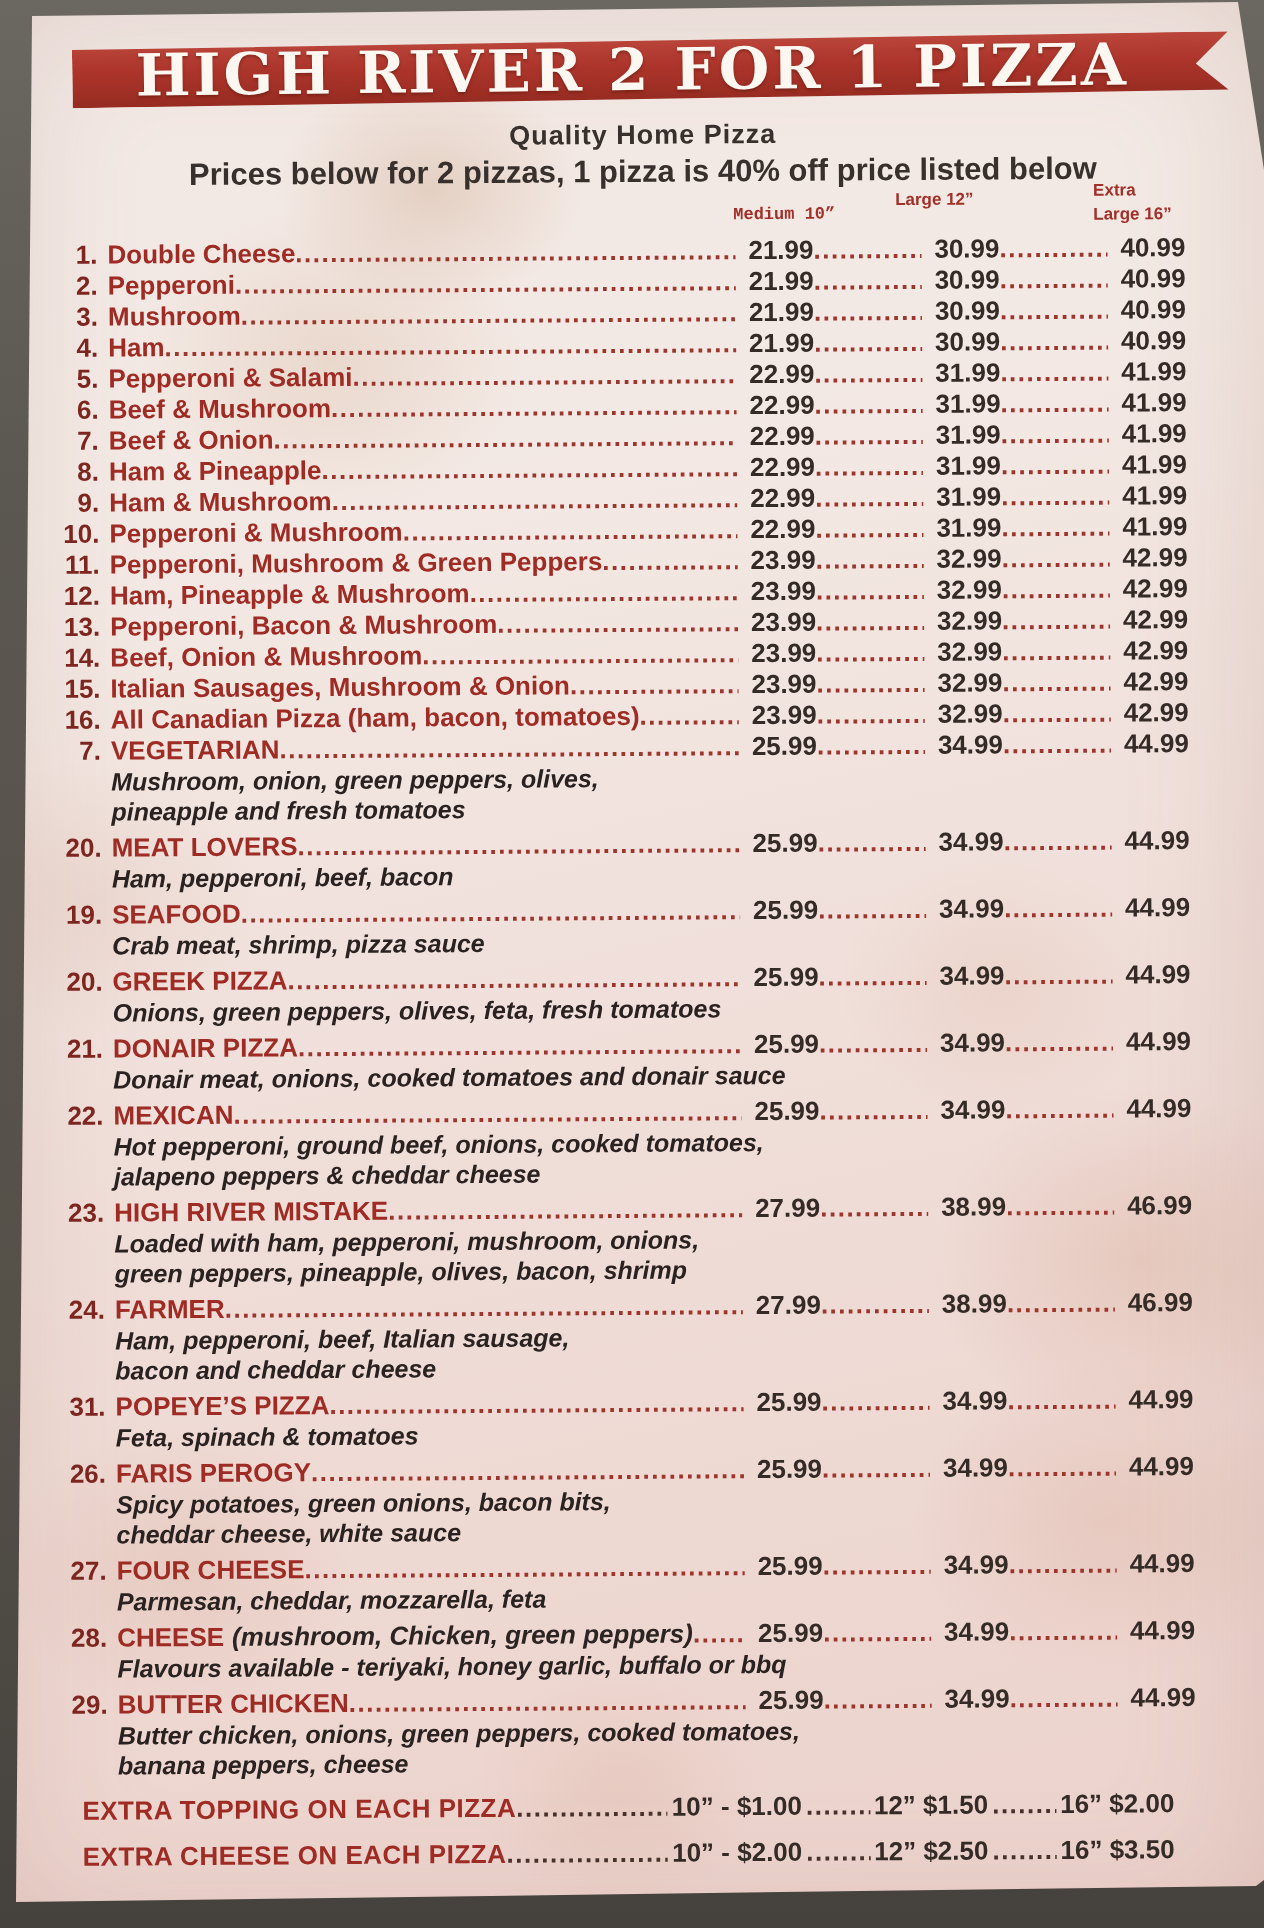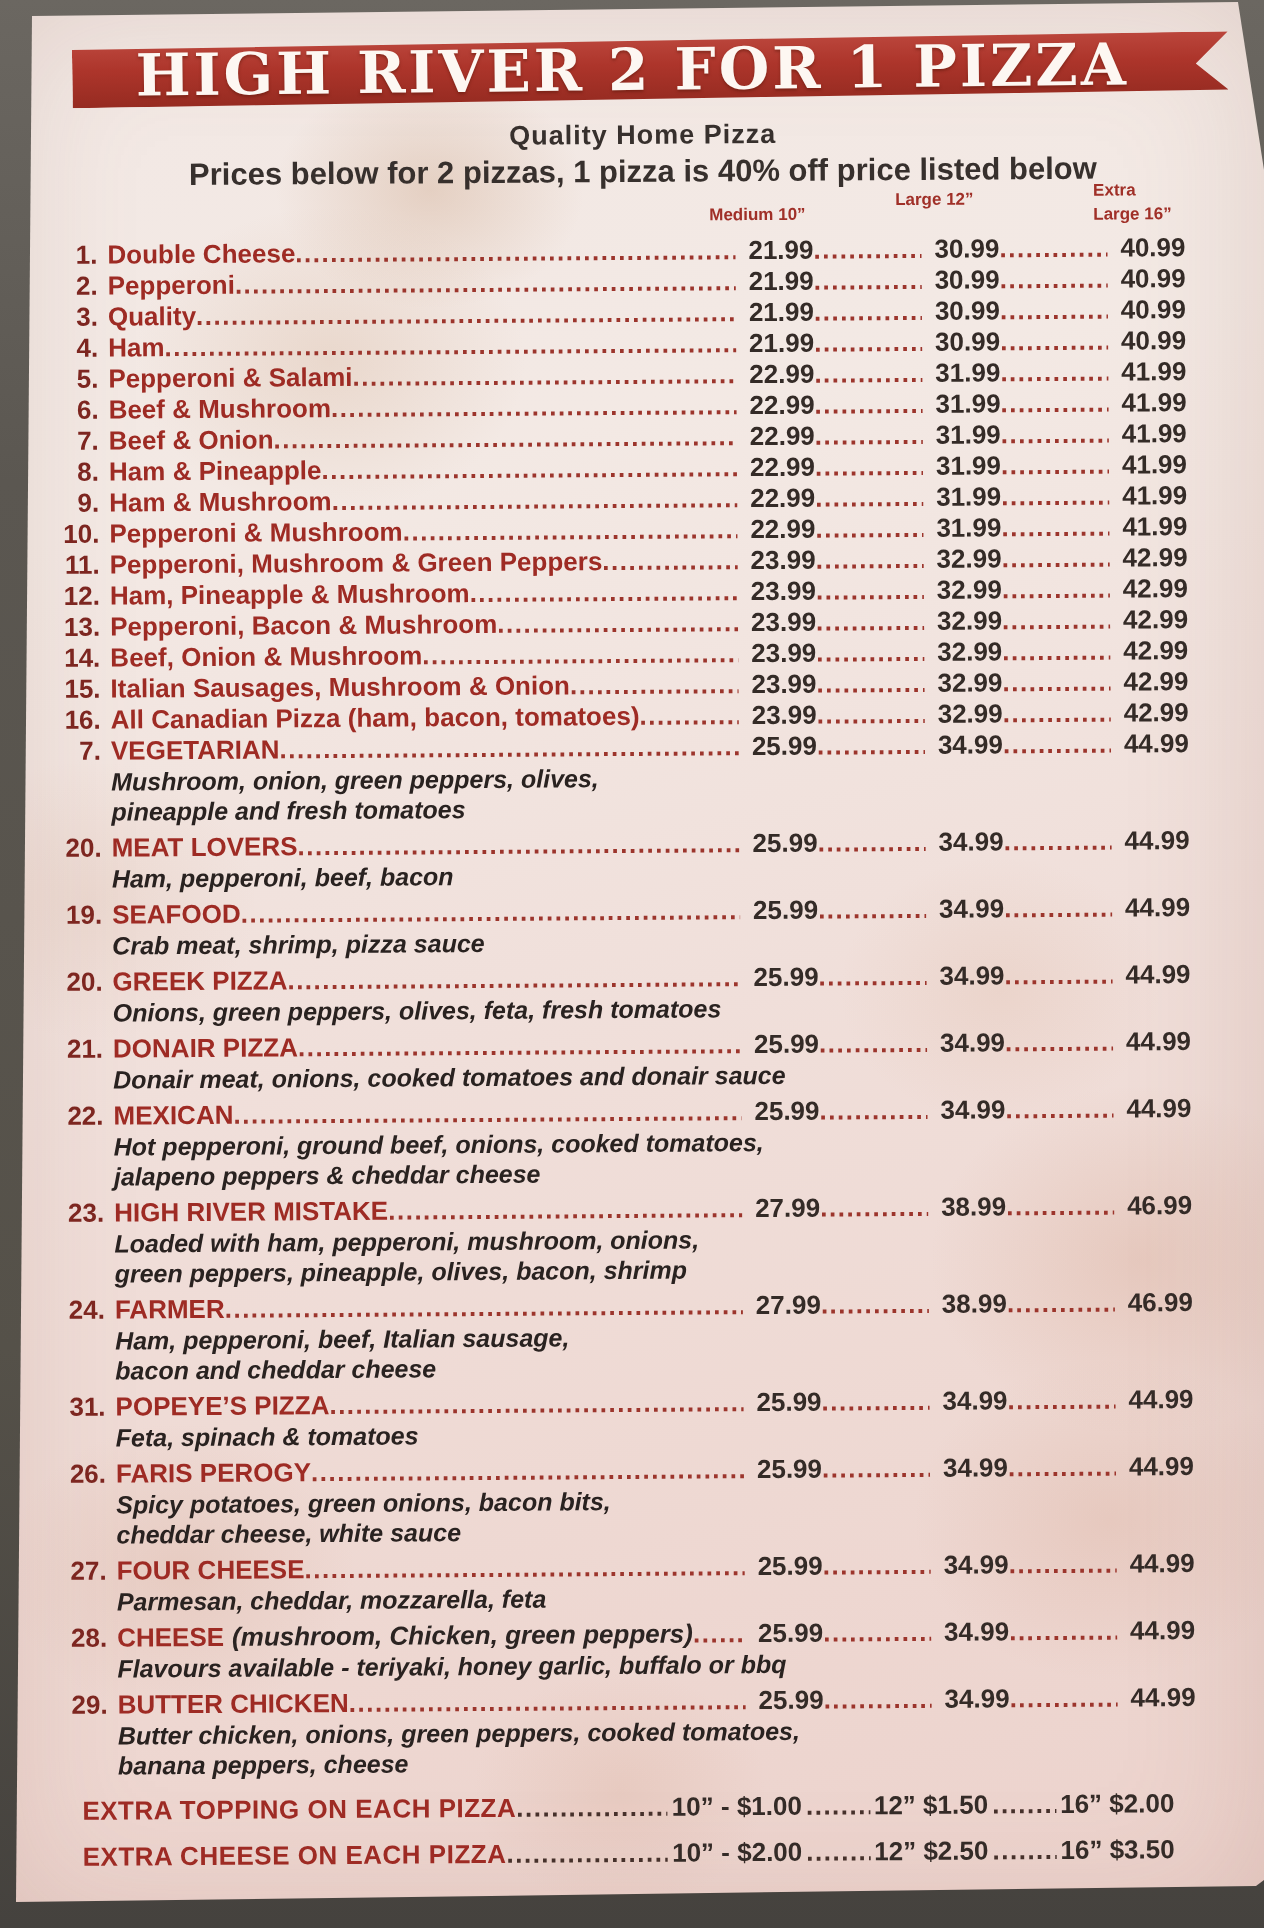--- a/index.html
+++ b/index.html
@@ -37,21 +37,21 @@
   .banner-title{
     font-family:"DejaVu Serif",serif;font-weight:bold;font-size:58px;color:#fdf7f2;
     letter-spacing:3px;white-space:nowrap;padding-right:36px;
     text-shadow:0 2px 3px rgba(95,25,12,0.55);
   }
   .head{padding-top:118px;margin-left:40px;width:1216px;text-align:center;color:#37302d;}
   .subtitle{font-size:27px;font-weight:700;line-height:34px;letter-spacing:1px;}
   .note{font-size:31px;font-weight:700;line-height:40px;}
   
   .col-head{position:absolute;color:#a03028;font-weight:700;font-size:17px;white-space:nowrap;}
-  .col-head.med{top:206px;left:714px;}
+  .col-head.med{top:206px;left:738px;font-family:Liberation Mono, monospace;}
   .col-head.lg{top:192px;left:900px;}
   .col-head.xl{top:182px;left:1098px;line-height:24px;}
   
   .menu{margin-top:44px;padding-left:44px;padding-right:74px;}
   .item-line{display:flex;align-items:baseline;line-height:31px;height:31px;font-weight:700;font-size:26px;white-space:nowrap;}
   .num{flex:0 0 58px;text-align:right;padding-right:10px;color:#7d2620;}
   .nm{color:#9e2b24;}
   .note-inline{color:#2b2422;font-style:italic;margin-left:8px;}
   .dots{flex:1 1 auto;min-width:10px;overflow:hidden;color:#9c352c;}
   .dots::after,.dm::after,.dme::after{
@@ -119,21 +119,21 @@
       <span class="p">30.99</span>
       <span class="dm"></span>
       <span class="p">40.99</span>
     </div>
 
   </div>
 
   <div class="item-block">
     <div class="item-line">
       <span class="num">3.</span>
-      <span class="nm">Quality</span>
+      <span class="nm">Mushroom</span>
 
       <span class="dots"></span>
       <span class="p">21.99</span>
       <span class="dm"></span>
       <span class="p">30.99</span>
       <span class="dm"></span>
       <span class="p">40.99</span>
     </div>
 
   </div>

